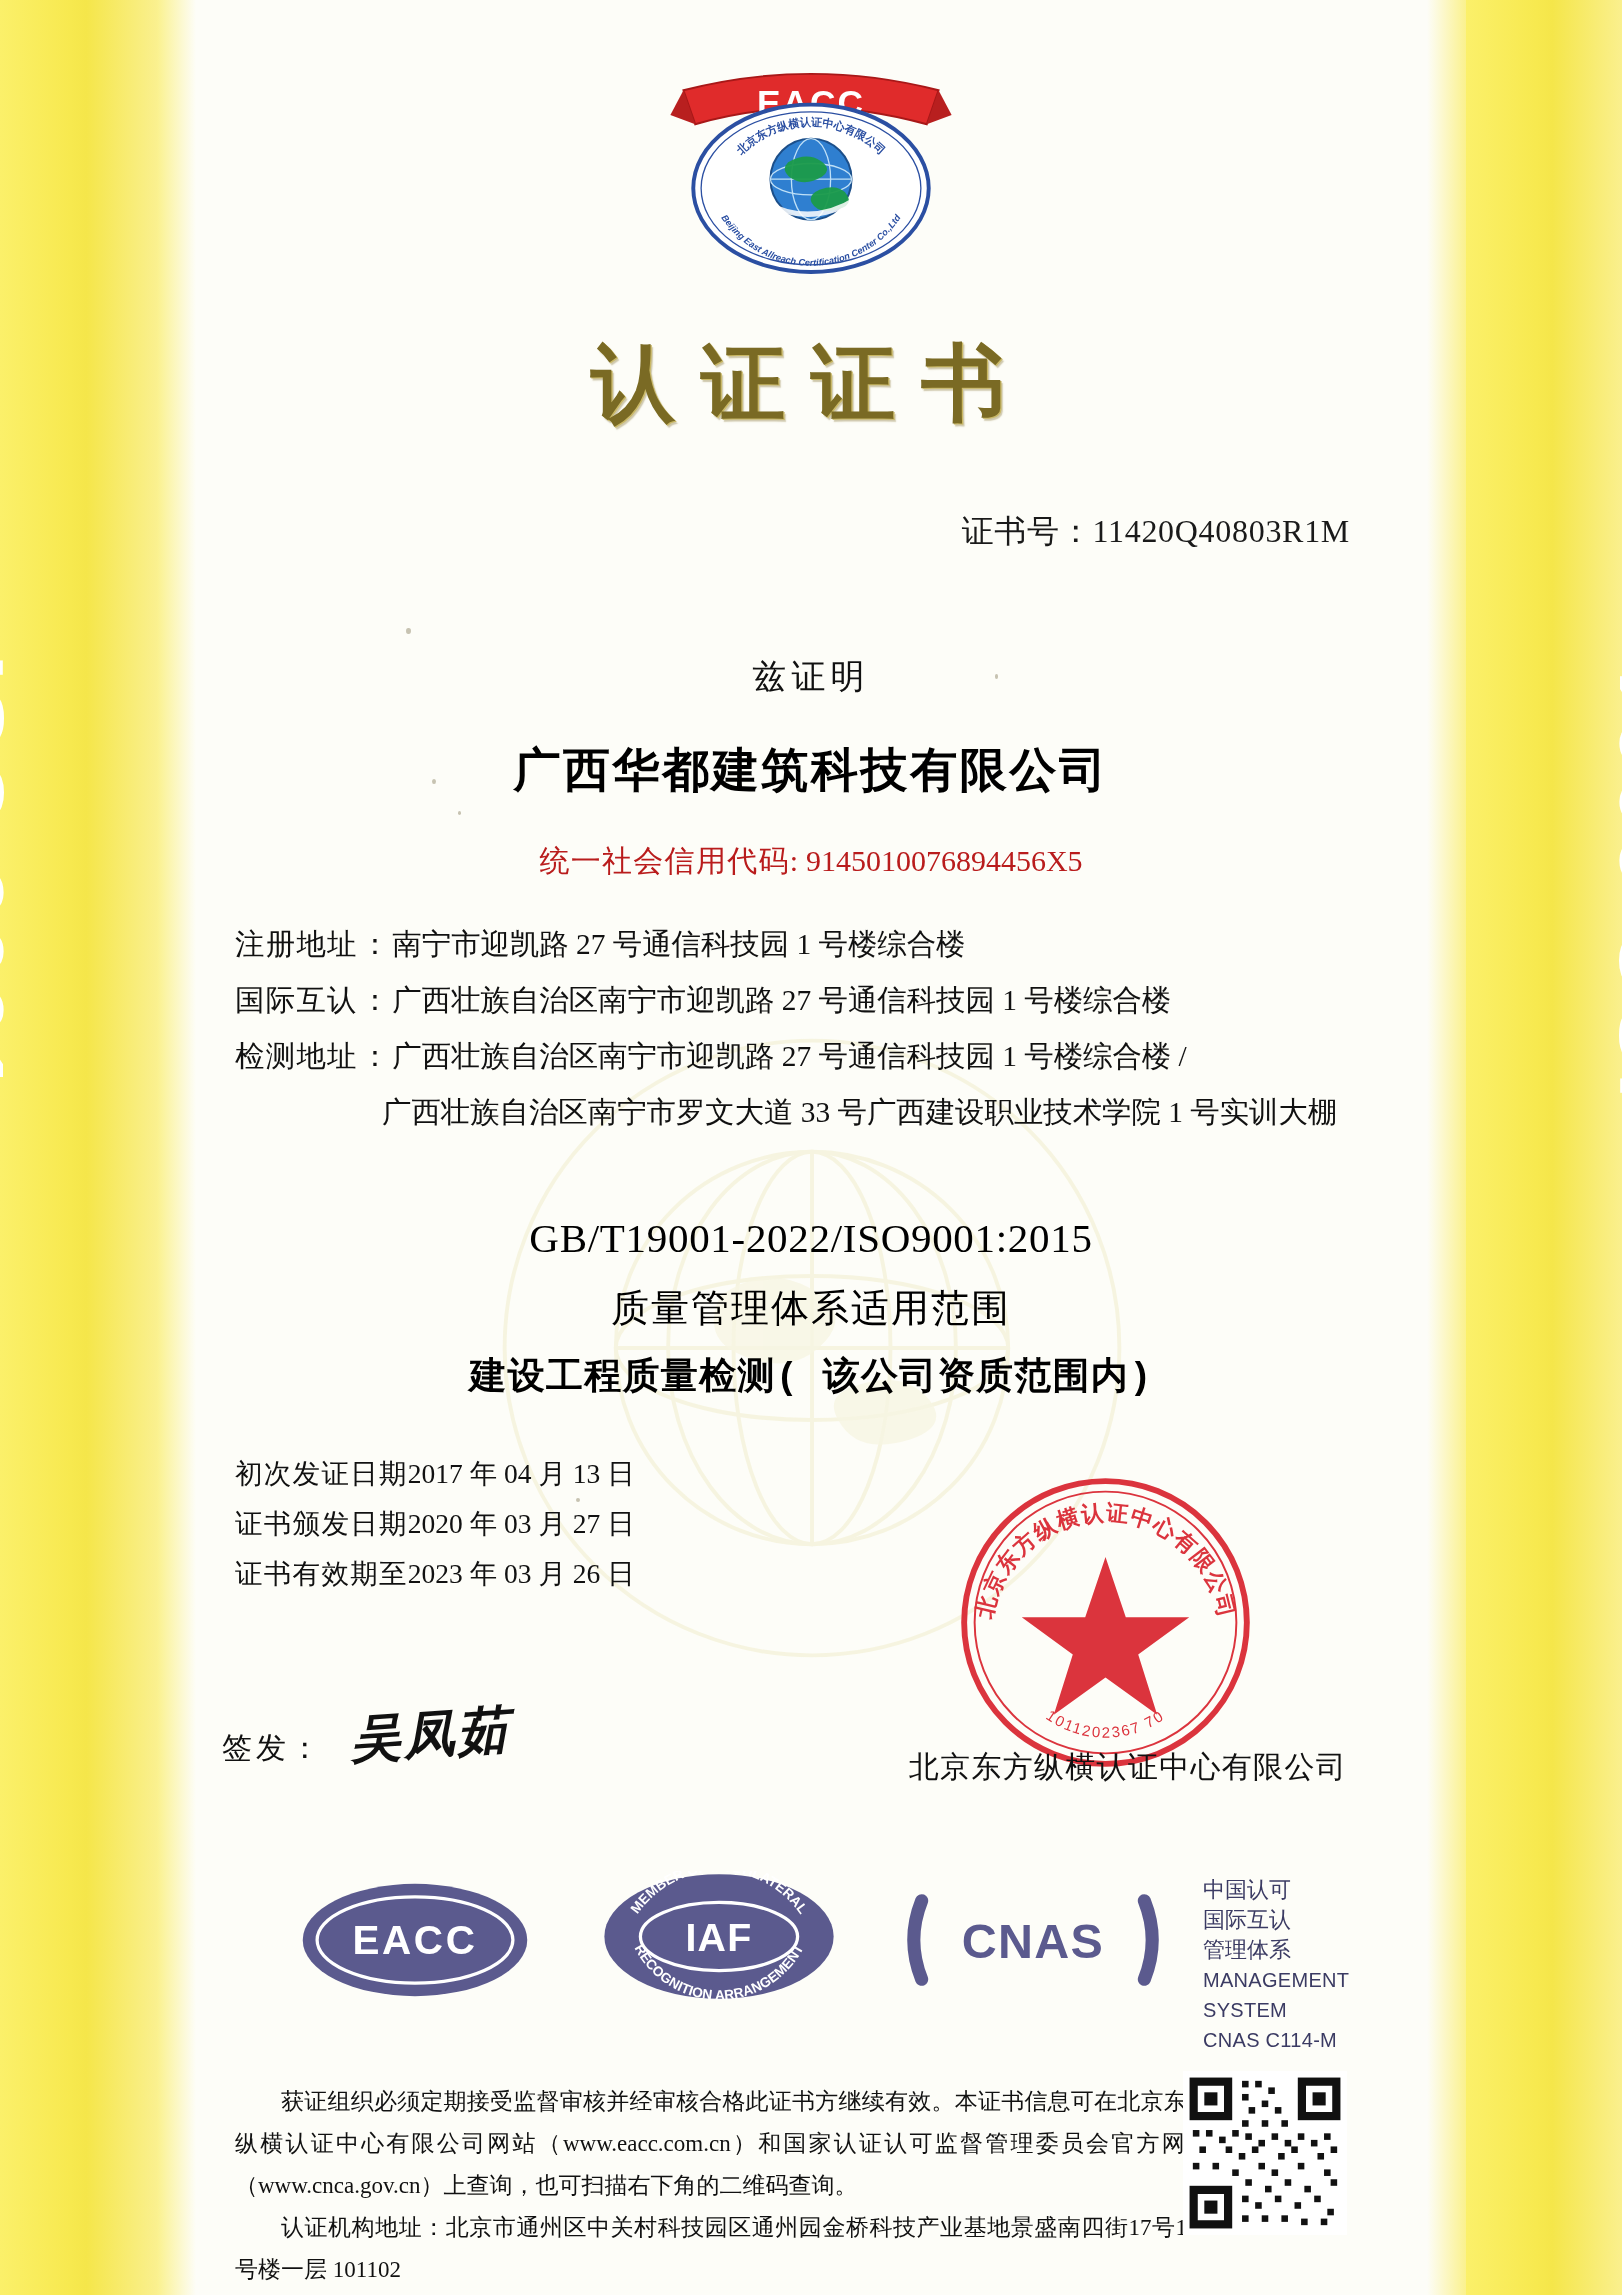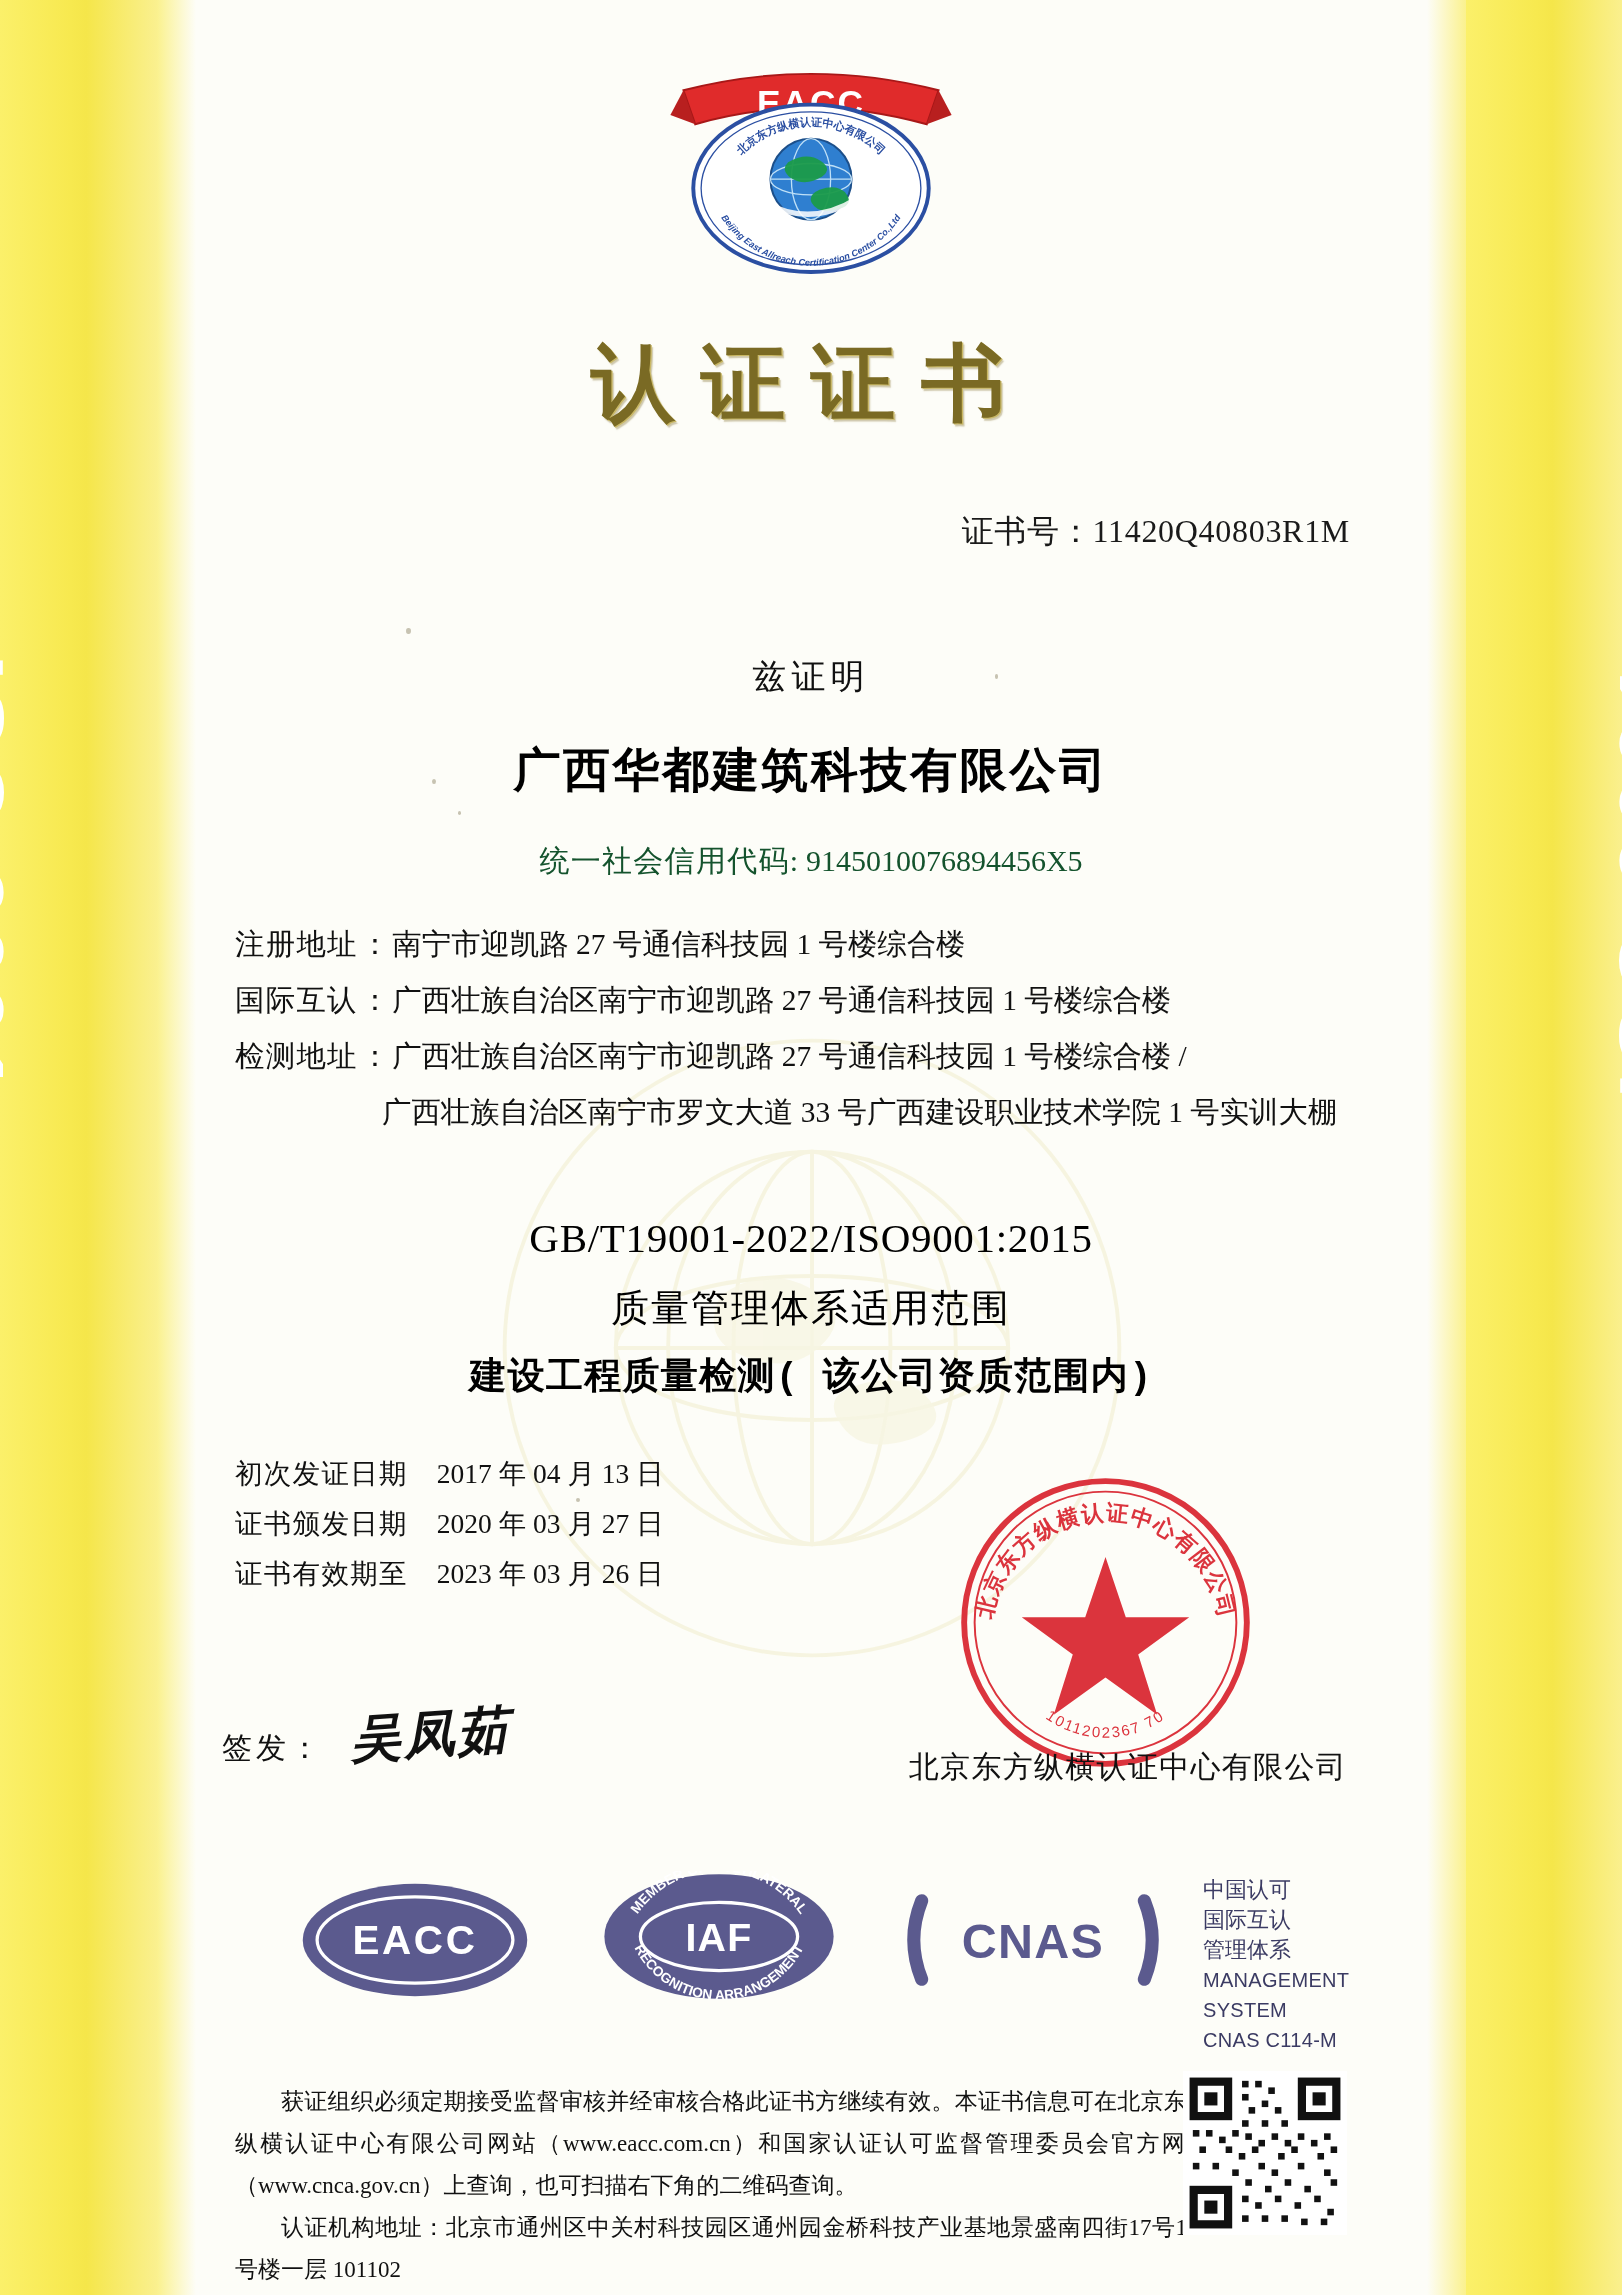--- a/index.html
+++ b/index.html
@@ -134,21 +134,21 @@
     letter-spacing: 2.6px;
     color: #000;
   }
 
   .usci {
     position: absolute;
     left: 0; right: 0;
     top: 841px;
     text-align: center;
     font-size: 30px;
-    color: #14532d;
+    color: #b91c1c;
   }
   .usci .label { letter-spacing: 1.3px; }
   .usci .val { margin-left: 6.5px; }
 
   .addr-block {
     position: absolute;
     left: 39px;
     top: 916px;
     width: 1152px;
     font-size: 29.4px;
@@ -202,21 +202,21 @@
   .dates {
     position: absolute;
     left: 39px;
     top: 1449px;
     font-size: 27.5px;
     line-height: 50px;
     color: #111;
   }
   .dates .row { white-space: nowrap; }
   .dates .lbl { letter-spacing: 1.3px; }
-  .dates .val { display: inline-block; margin-left: 29px; }
+  .dates .val { display: inline-block; }
 
   .signer-label {
     position: absolute;
     left: 26px;
     top: 1728px;
     font-size: 30px;
     letter-spacing: 3.9px;
     color: #111;
   }
   .signature {

